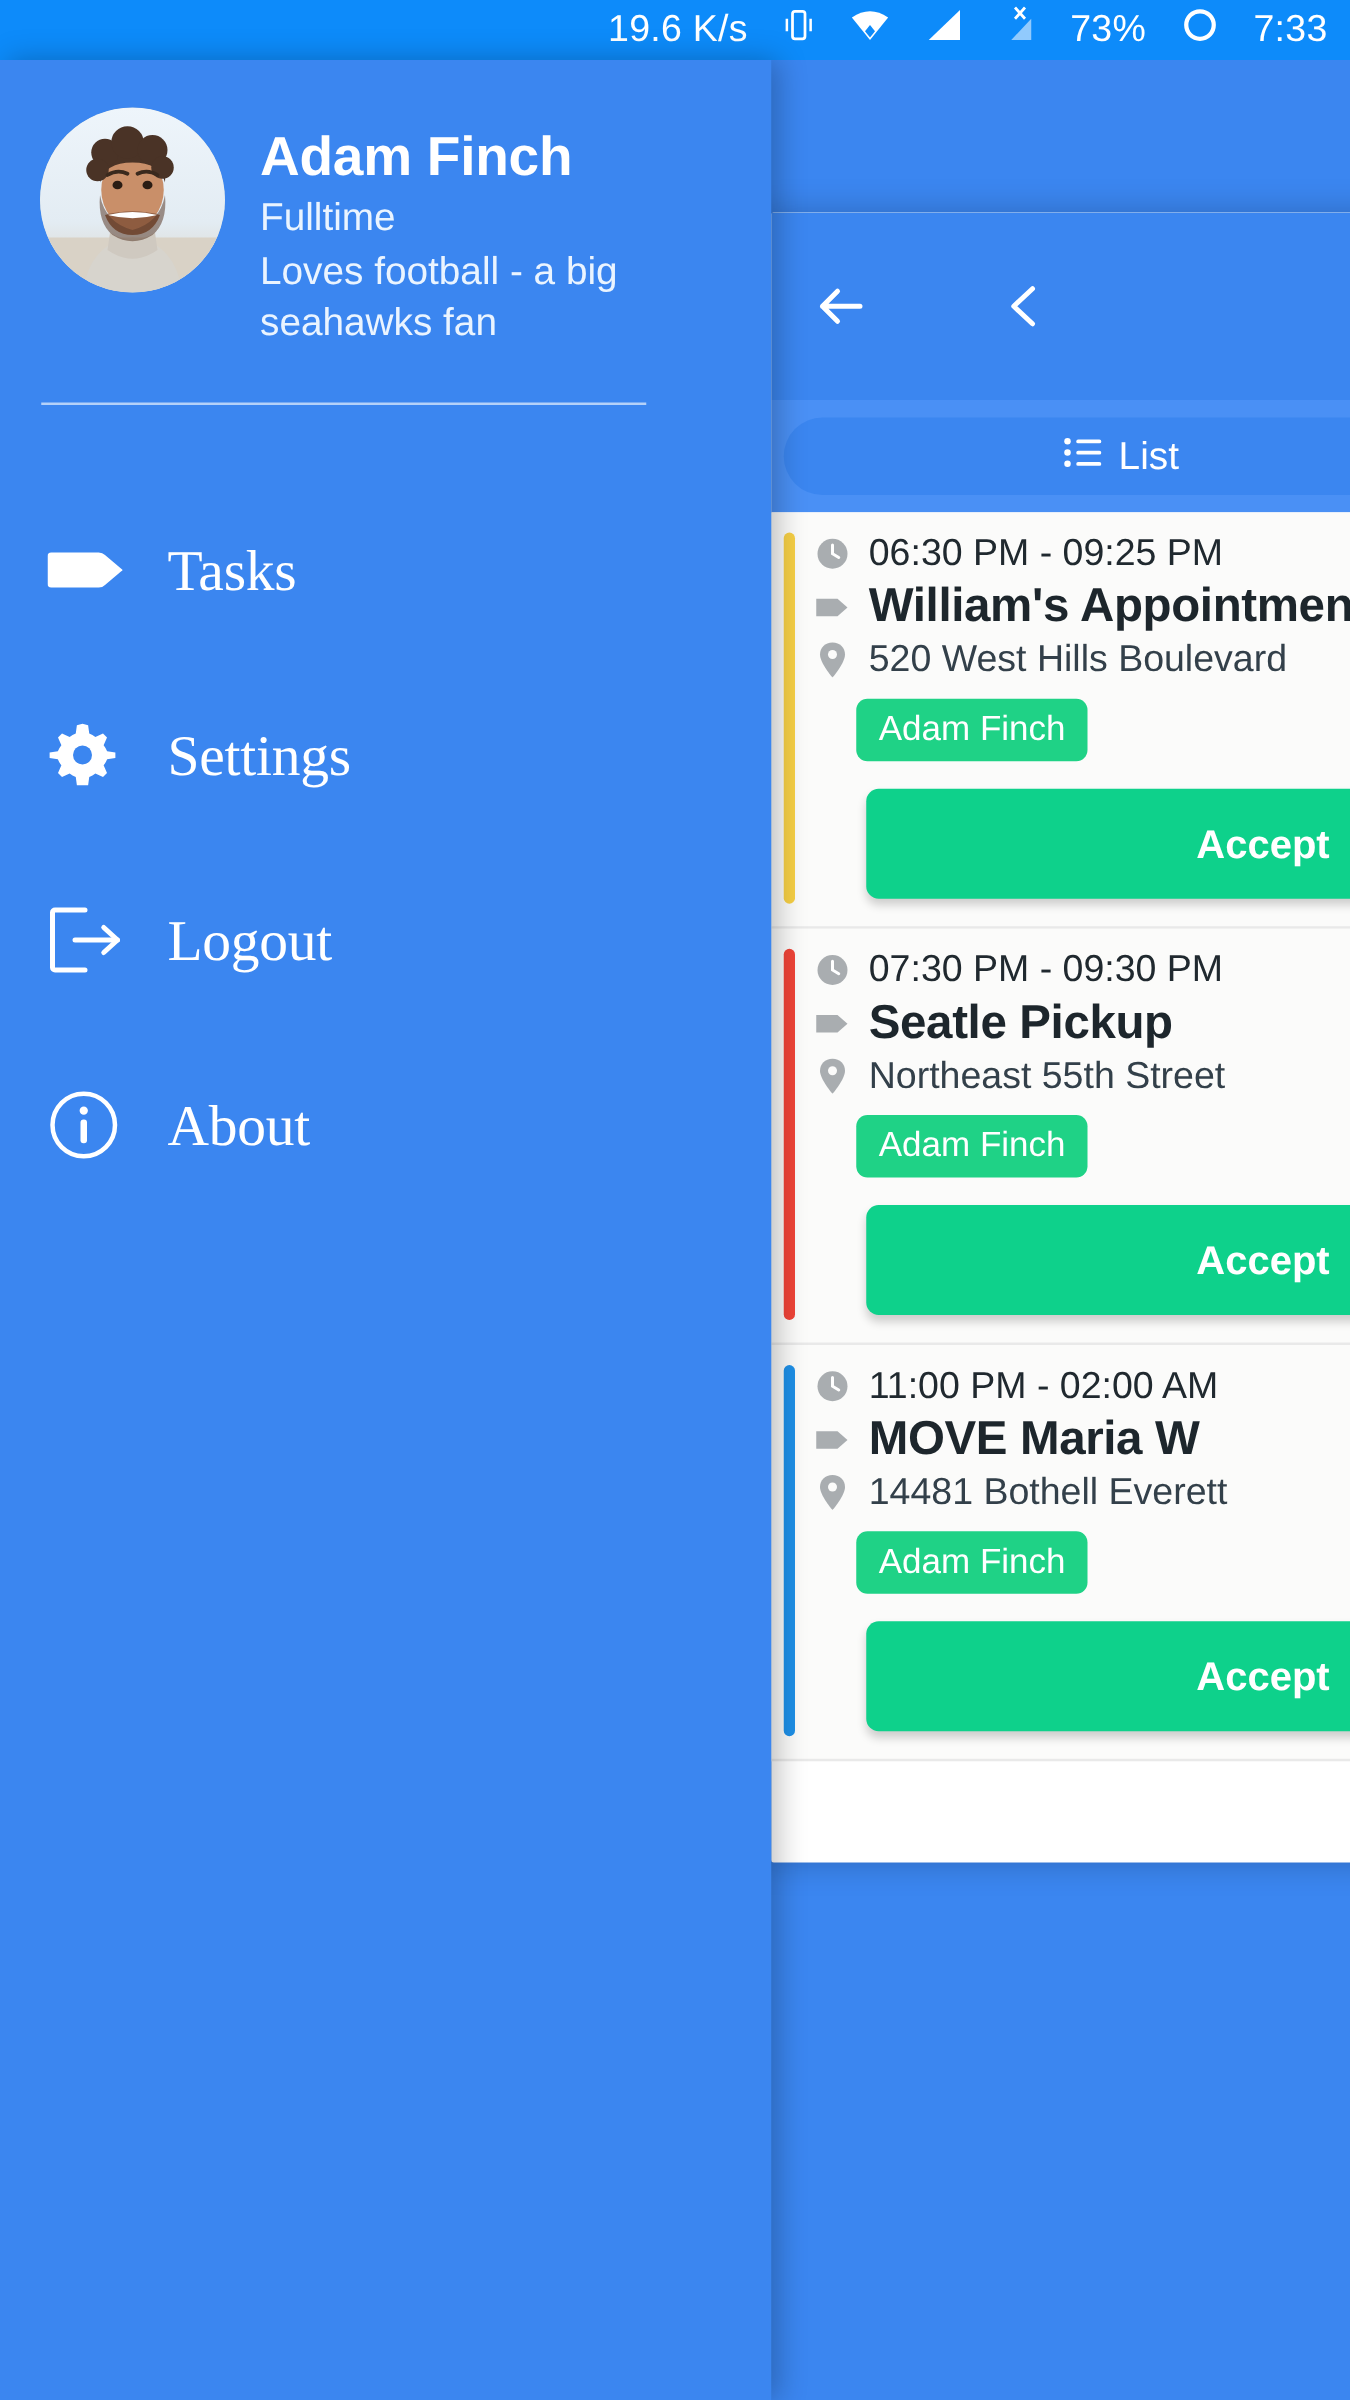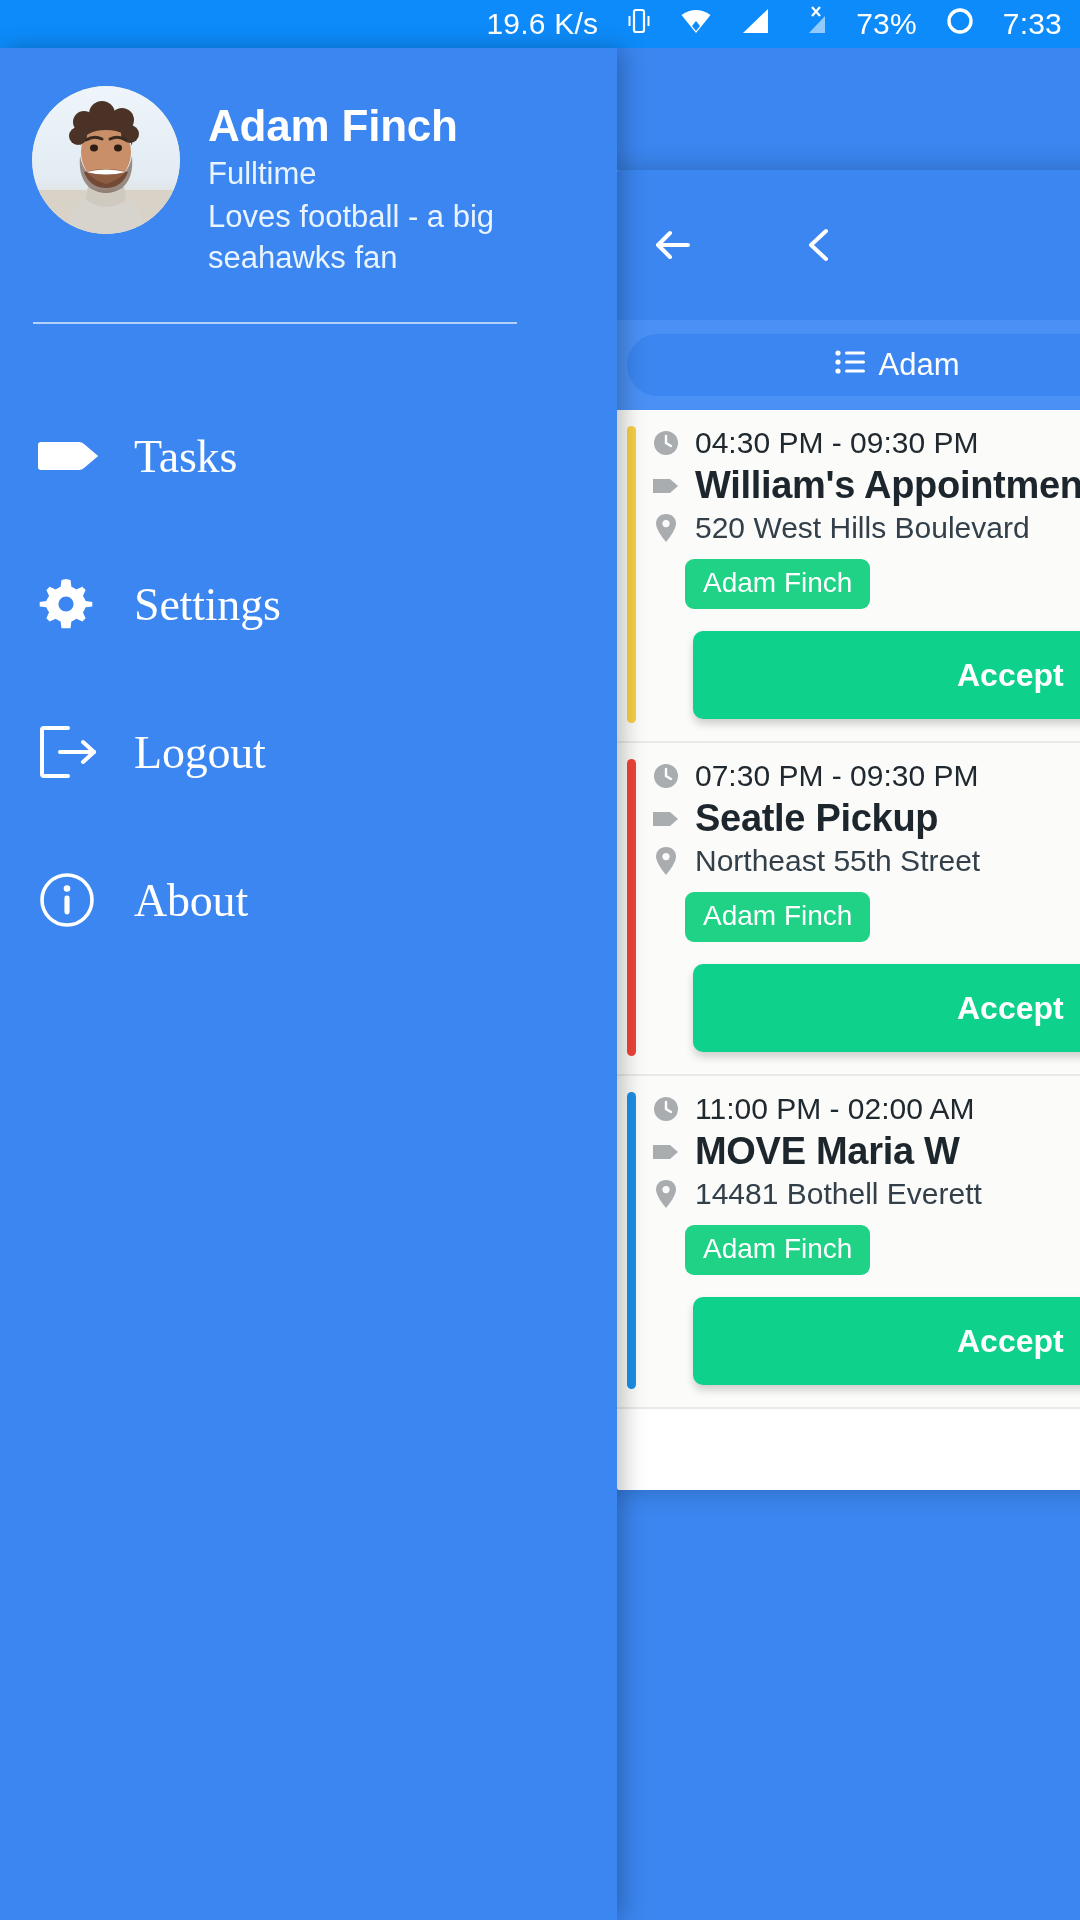--- a/index.html
+++ b/index.html
@@ -174,37 +174,37 @@
           <span>
             <svg width="32" height="26" viewBox="0 0 32 26">
               <circle cx="3" cy="4" r="2.6" fill="#fff"></circle>
                 <rect x="10" y="2.6" width="20" height="3" rx="1.5" fill="#fff"></rect>
               <circle cx="3" cy="13" r="2.6" fill="#fff"></circle>
                 <rect x="10" y="11.6" width="20" height="3" rx="1.5" fill="#fff"></rect>
               <circle cx="3" cy="22" r="2.6" fill="#fff"></circle>
                 <rect x="10" y="20.6" width="20" height="3" rx="1.5" fill="#fff"></rect>
             </svg>
           </span>
-          <span class="lbl">Adam</span>
+          <span class="lbl">List</span>
         </div>
       </div>
 
       <div class="cards-wrap">
 
         <div class="task-card">
           <div class="accent" style="background:#f7d046"></div>
           <div class="card-inner">
             <div class="row">
               <span class="tcell-ico">
                 <svg width="28" height="28" viewBox="0 0 28 28">
                     <circle cx="14" cy="14" r="12" fill="#a9adb0"></circle>
                     <path d="M14 7 V14 L19 17" stroke="#fff" stroke-width="2.4" fill="none" stroke-linecap="round"></path>
                   </svg>
               </span>
-              <span class="time-txt">04:30 PM - 09:30 PM</span>
+              <span class="time-txt">06:30 PM - 09:25 PM</span>
             </div>
             <div class="row">
               <span class="tcell-ico">
                 <svg width="28" height="20" viewBox="0 0 28 20">
                     <path d="M1 3 h17 l8 7 -8 7 H1 z" fill="#a9adb0"></path>
                   </svg>
               </span>
               <span class="title-txt">William's Appointment</span>
             </div>
             <div class="row">

